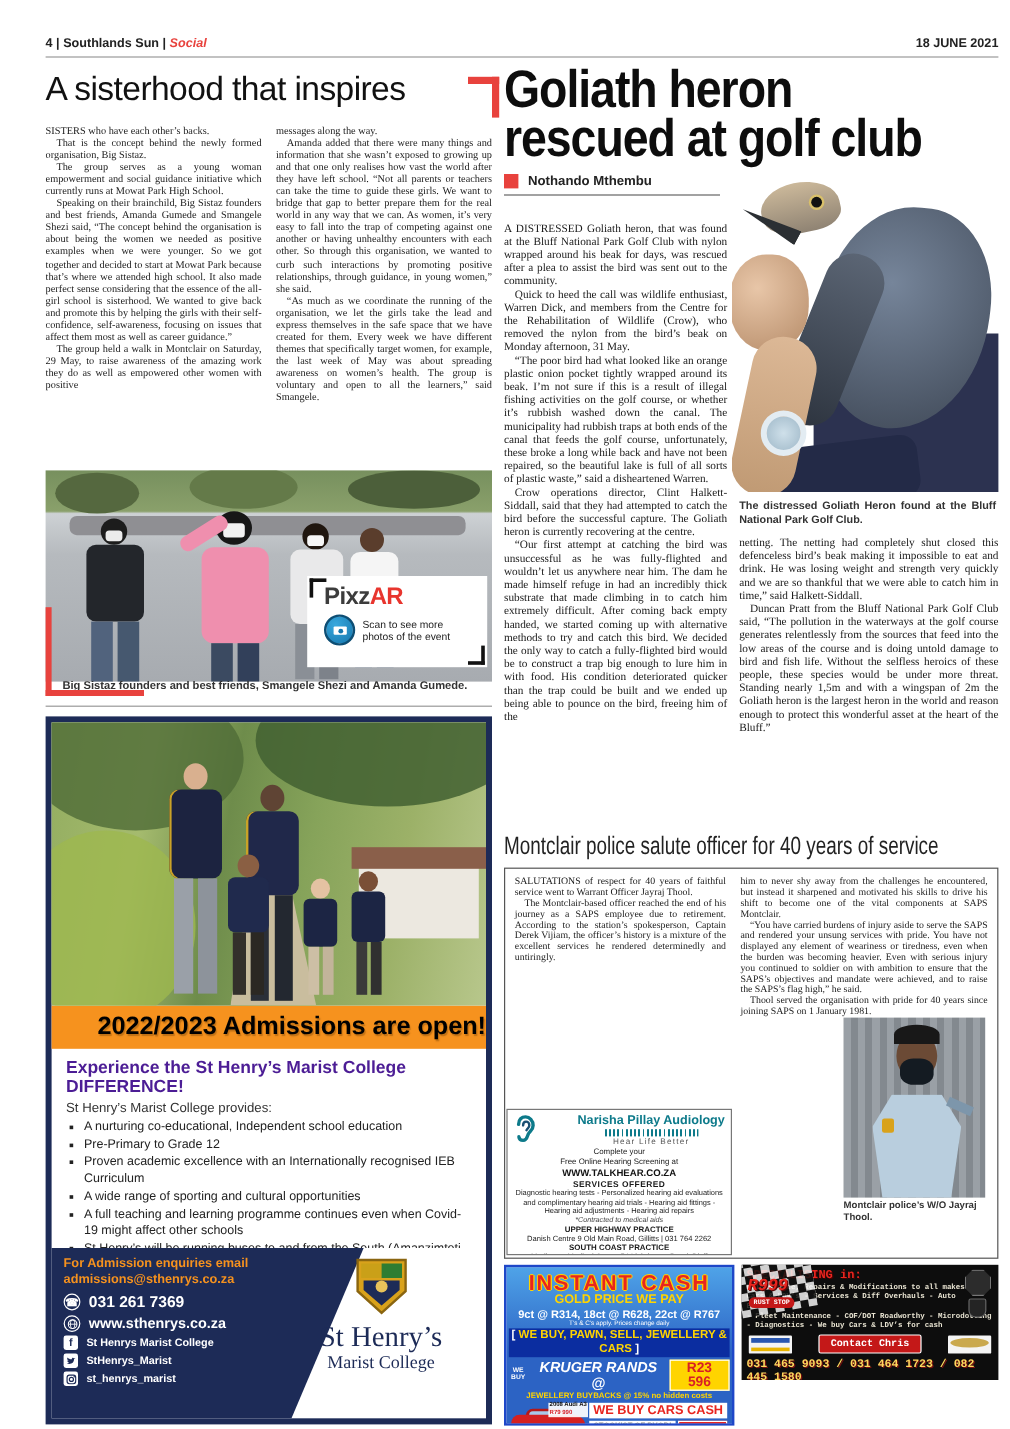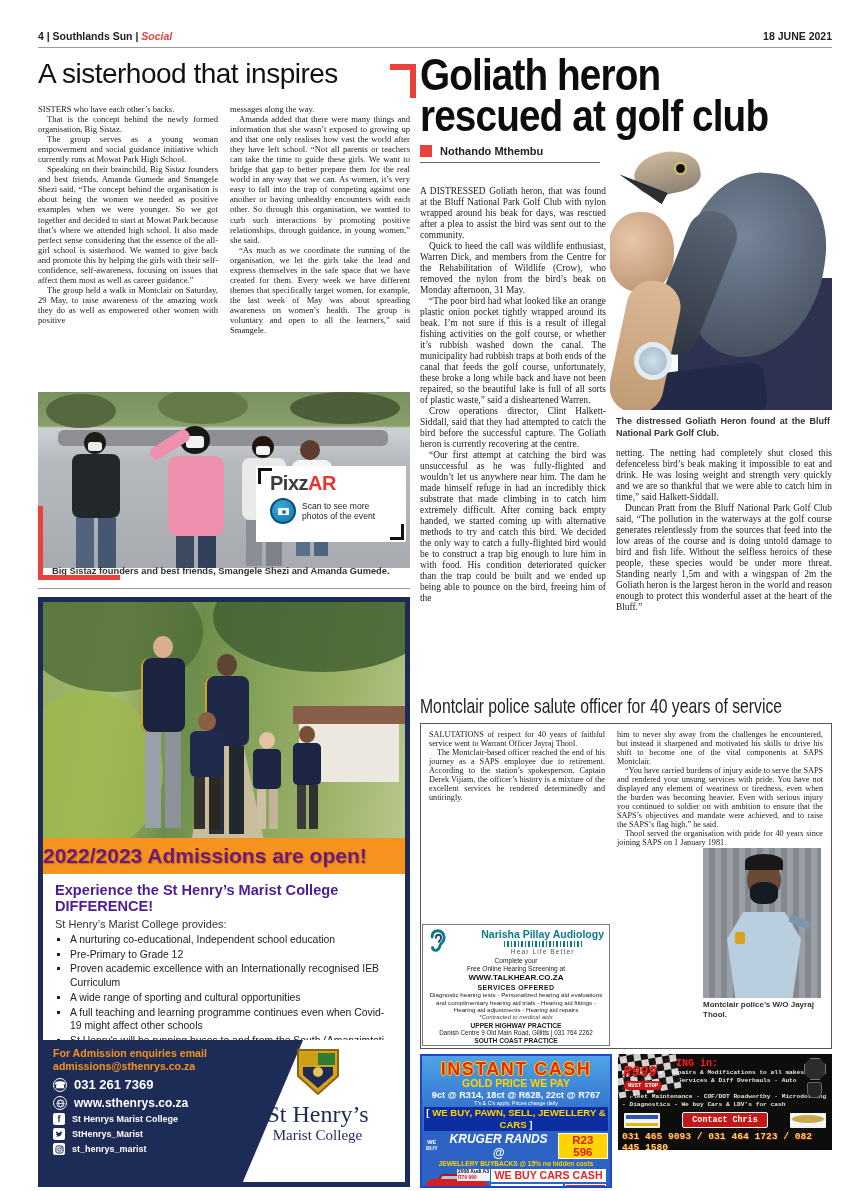--- a/index.html
+++ b/index.html
@@ -23,21 +23,21 @@
   .newscols{display:flex;gap:12px;position:absolute;text-align:justify}
   .newscols .ncol p{margin:0}
   .newscols .ncol p+p{text-indent:9px}
   #sister-cols{left:38px;top:104px;width:372px;height:288px;font-size:8.6px;line-height:1.17;overflow:hidden}
   #sister-cols .ncol{width:180px}
 
   
   #sister-photo{position:absolute;left:38px;top:392px;width:372px;height:176px;overflow:hidden;
      background:linear-gradient(180deg,#77905e 0,#8aa06b 34px,#cdd1d4 36px,#b6babe 70px,#a7abb0 176px)}
   #sister-photo .blob{position:absolute;border-radius:50%}
-  .pixzar{position:absolute;right:4px;bottom:26px;width:150px;height:76px;background:#fff;z-index:5;
+  .pixzar{position:absolute;right:4px;bottom:12px;width:150px;height:76px;background:#fff;z-index:5;
      font-family:"Liberation Sans",sans-serif;padding:6px 21px 4px 14px}
   .pixzar .ck1{position:absolute;left:2px;top:2px;width:14px;height:16px;border-left:3px solid #111;border-top:3px solid #111}
   .pixzar .ck2{position:absolute;right:2px;bottom:2px;width:14px;height:16px;border-right:3px solid #111;border-bottom:3px solid #111}
   .pixzar .brand{font-size:20px;font-weight:bold;letter-spacing:-.5px}
   .pixzar .brand .b1{color:#3c3c3c}
   .pixzar .brand .b2{color:#e8352e}
   .pixzar .row{display:flex;align-items:center;gap:6px;margin-top:3px}
   .cam{width:26px;height:26px;border-radius:50%;background:radial-gradient(circle at 35% 30%,#39a8dd,#1576ad);
        border:2px solid #0d4e74;position:relative;flex:0 0 auto}
   .cam i{position:absolute;left:6px;top:8px;width:11px;height:7px;background:#fff;border-radius:1px}
@@ -48,21 +48,21 @@
   #sister-caption{position:absolute;left:52px;top:566px;width:358px;font-family:"Liberation Sans",sans-serif;
      font-size:9.3px;font-weight:bold;color:#333}
   #left-rule{position:absolute;left:38px;top:588px;width:372px;border-top:1px solid #9a9a9a}
 
   
   #sthenrys{position:absolute;left:38px;top:597px;width:372px;height:590px;border:5px solid #1d2b57;background:#fff;
      font-family:"Liberation Sans",sans-serif}
   #sth-photo{position:relative;width:100%;height:236px;overflow:hidden;
      background:linear-gradient(100deg,#93ad60 0,#a5bb6e 22%,#6e8c4b 40%,#86a35a 58%,#9cb168 78%,#b8c78c 100%)}
   #sth-photo .blob{position:absolute;border-radius:50%}
-  #sth-banner{height:36px;background:#f6921e;color:#701a75;font-weight:bold;font-size:21px;text-align:left;
+  #sth-banner{height:36px;background:#f6921e;color:#000000;font-weight:bold;font-size:21px;text-align:right;
      line-height:36px;text-shadow:1px 1px 1px rgba(90,50,0,.35)}
   #sth-body{padding:8px 12px 4px;height:166px;overflow:hidden}
   #sth-body h3{margin:0 0 4px;color:#4c1d95;font-size:14.6px}
   #sth-body .intro{font-size:11px;color:#333;margin-bottom:3px}
   #sth-body ul{margin:0;padding-left:15px;list-style:square;font-size:10.4px;line-height:1.32;color:#222}
   #sth-body li{margin-bottom:1px}
   #sth-footer{position:relative;height:142px;background:#1d2b57;color:#fff;overflow:hidden}
   #sth-wedge{position:absolute;right:0;top:0;bottom:0;width:64%;background:#fff;
      -webkit-clip-path:polygon(30% 100%,100% 100%,100% 0,56% 0);clip-path:polygon(30% 100%,100% 100%,100% 0,56% 0)}
   #sth-contacts{position:absolute;left:10px;top:7px;width:190px;z-index:2}

